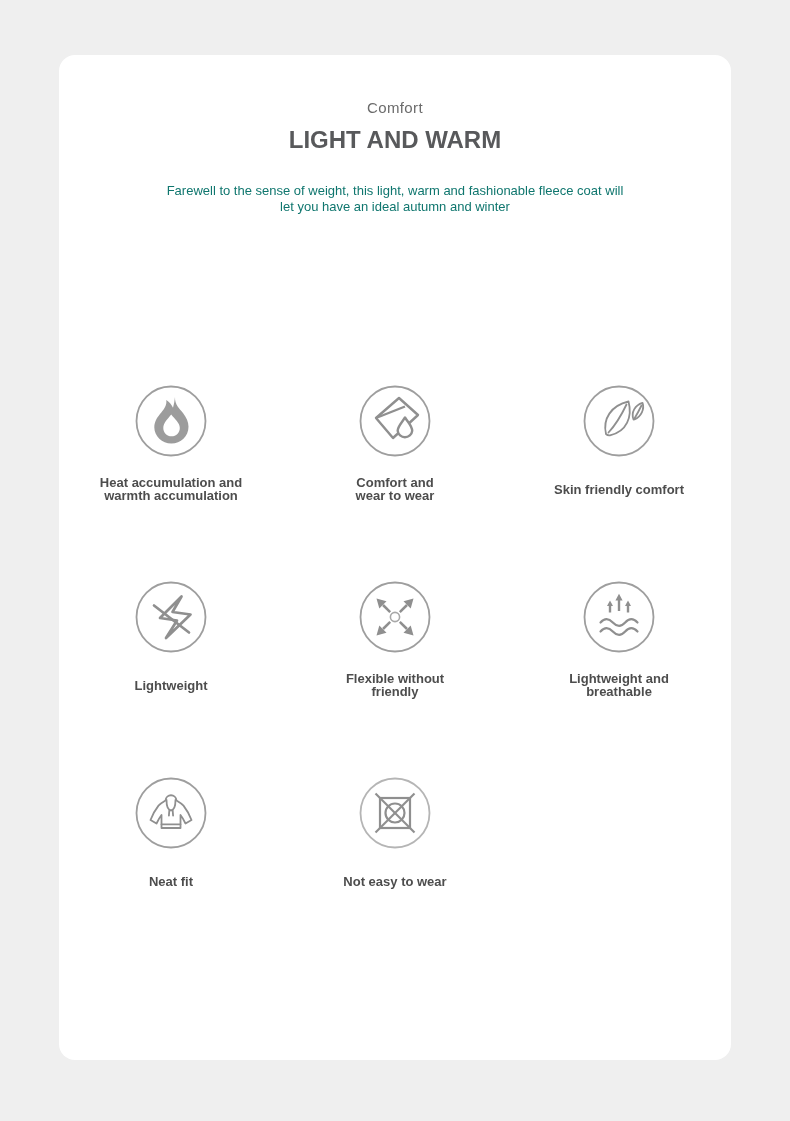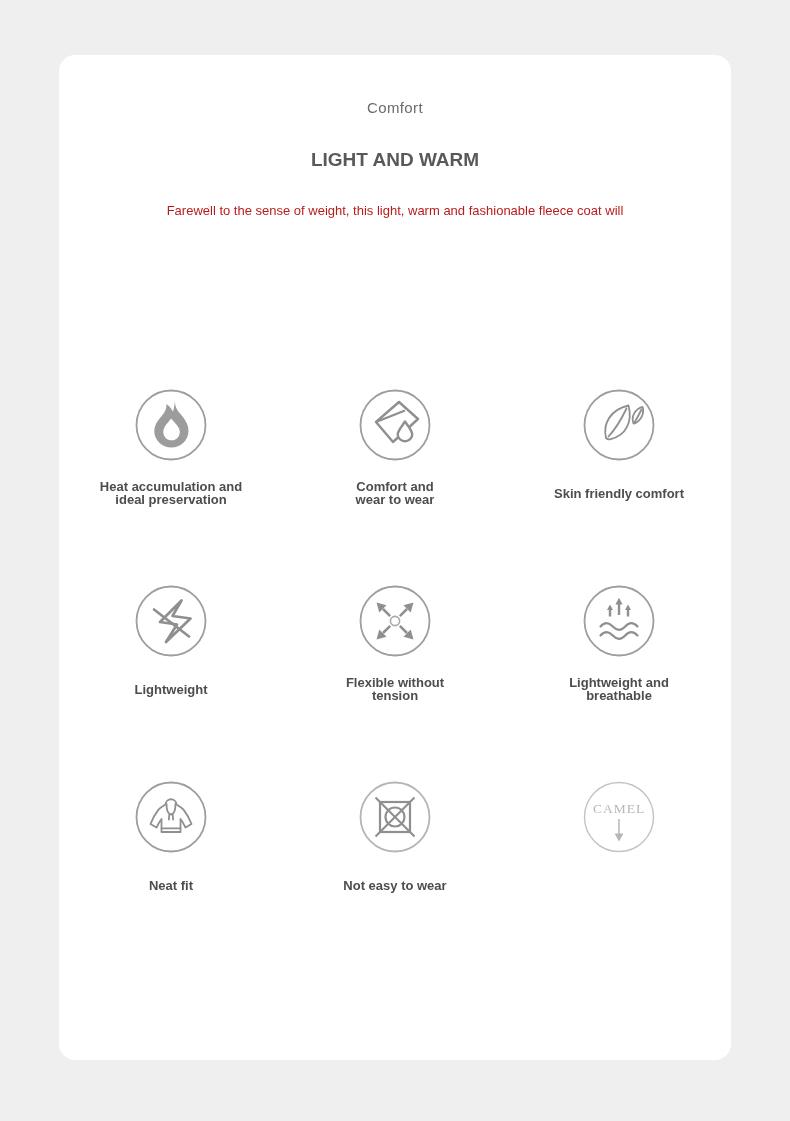--- a/index.html
+++ b/index.html
@@ -16,32 +16,32 @@
     overflow: hidden;
   }
   .eyebrow {
     margin-top: 44px;
     text-align: center;
     font-size: 15px;
     color: #6b6b6b;
     letter-spacing: 0.4px;
   }
   .title {
-    margin-top: 24px;
-    text-align: center;
-    font-size: 19px;
+    margin-top: 4px;
+    text-align: center;
+    font-size: 24px;
     font-weight: bold;
     color: #58595b;
     line-height: 40px;
   }
   .subtitle {
     margin-top: 23px;
     text-align: center;
     font-size: 13px;
-    color: #b91c1c;
+    color: #0f766e;
     line-height: 16px;
   }
   .features {
     margin-top: 170px;
     display: grid;
     grid-template-columns: repeat(3, 1fr);
     grid-auto-rows: 196px;
   }
   .feature {
     display: flex;
@@ -70,20 +70,21 @@
 <div class="card">
 
   <div class="eyebrow">Comfort</div>
 
   <div class="title">
     <div>LIGHT AND WARM</div>
   </div>
 
   <div class="subtitle">
     <div>Farewell to the sense of weight, this light, warm and fashionable fleece coat will</div>
+    <div>let you have an ideal autumn and winter</div>
   </div>
 
   <div class="features">
 
     <div class="feature">
       <div class="icon-wrap">
         <svg width="72" height="72" viewBox="0 0 72 72">
           <circle cx="36" cy="36" r="34.5" fill="none" stroke="#9e9e9e" stroke-width="1.8"></circle>
           <path fill="#9c9c9c" fill-rule="evenodd" d="M40 12
             C39.6 19.5 44.5 23.5 48 28
@@ -96,21 +97,21 @@
             C38.9 19.6 39.6 16 40 12 Z
             M36.2 29.5
             C33 33.8 28.3 37.4 28.3 43
             C28.3 47.7 32 51.3 36.6 51.3
             C41.2 51.3 44.8 47.7 44.8 43
             C44.8 37.8 39.8 34.2 36.2 29.5 Z"></path>
         </svg>
       </div>
       <div class="feature-label">
         <span>Heat accumulation and</span>
-        <span>ideal preservation</span>
+        <span>warmth accumulation</span>
       </div>
     </div>
 
     <div class="feature">
       <div class="icon-wrap">
         <svg width="72" height="72" viewBox="0 0 72 72">
           <circle cx="36" cy="36" r="34.5" fill="none" stroke="#9e9e9e" stroke-width="1.8"></circle>
           <g fill="none" stroke="#8f8f8f" stroke-width="2.4" stroke-linejoin="round">
             <path d="M17 33 L40 13 L59 30 L34 53 Z"></path>
             <path d="M17 33 L46 21.5"></path>
@@ -172,21 +173,21 @@
           <g fill="#8f8f8f">
             <polygon points="17.5,17.5 27.5,20.3 20.3,27.5"></polygon>
             <polygon points="54.5,17.5 51.7,27.5 44.5,20.3"></polygon>
             <polygon points="17.5,54.5 20.3,44.5 27.5,51.7"></polygon>
             <polygon points="54.5,54.5 44.5,51.7 51.7,44.5"></polygon>
           </g>
         </svg>
       </div>
       <div class="feature-label">
         <span>Flexible without</span>
-        <span>tension</span>
+        <span>friendly</span>
       </div>
     </div>
 
     <div class="feature">
       <div class="icon-wrap">
         <svg width="72" height="72" viewBox="0 0 72 72">
           <circle cx="36" cy="36" r="34.5" fill="none" stroke="#9e9e9e" stroke-width="1.8"></circle>
           <g stroke="#8f8f8f" stroke-width="2.4" fill="none">
             <path d="M36 30 L36 18"></path>
             <path d="M27 31.5 L27 23.5"></path>
@@ -251,29 +252,15 @@
             <path d="M55.5 16.5 L16.5 55.5"></path>
           </g>
         </svg>
       </div>
       <div class="feature-label">
         <span>Not easy to wear</span>
         <span></span>
       </div>
     </div>
 
-    <div class="feature">
-      <div class="icon-wrap">
-        <svg width="72" height="72" viewBox="0 0 72 72">
-          <circle cx="36" cy="36" r="34.5" fill="none" stroke="#c3c3c3" stroke-width="1.4"></circle>
-          <text x="36" y="31.5" text-anchor="middle" font-family="Liberation Serif, serif" font-size="13.5" letter-spacing="1" fill="#b7b7b7">CAMEL</text>
-          <path d="M36 38 L36 53" stroke="#b7b7b7" stroke-width="1.5" fill="none"></path>
-          <polygon points="31.5,52.5 40.5,52.5 36,60.5" fill="#b7b7b7"></polygon>
-        </svg>
-      </div>
-      <div class="feature-label">
-        <span></span>
-        <span></span>
-      </div>
-    </div>
 
   </div>
 </div>
 
 </body></html>

